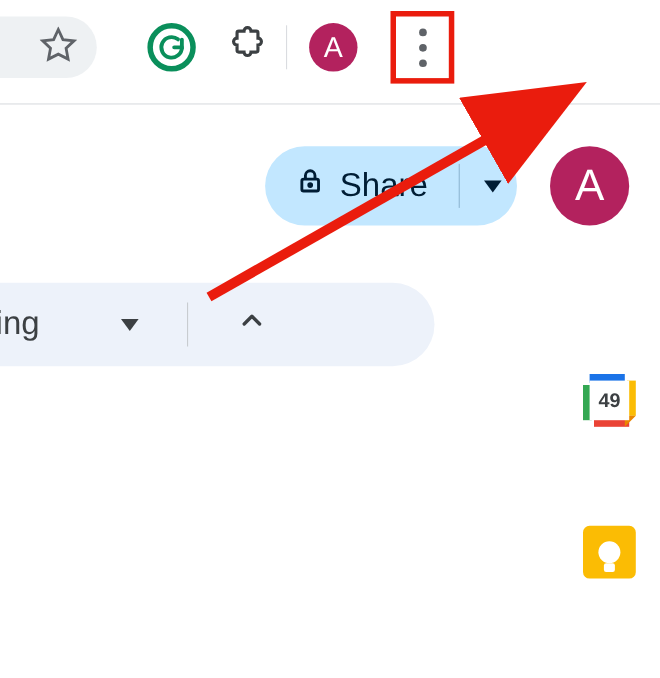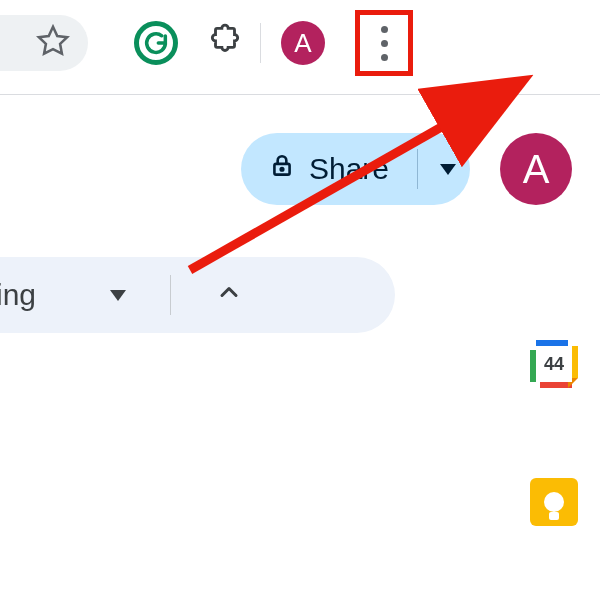--- a/index.html
+++ b/index.html
@@ -285,21 +285,21 @@
   </div>
 </div>
 
 <div class="side-panel">
   <div class="cal-icon">
     <div class="t"></div>
       <div class="r"></div>
       <div class="b"></div>
       <div class="l"></div>
     <div class="box">
-        <span>44</span>
+        <span>49</span>
       </div>
     <div class="fold"></div>
   </div>
   <div class="keep-icon">
     <div class="bulb"></div>
   </div>
 </div>
 
 <svg class="arrow-svg" width="380" height="210">
   <defs>

